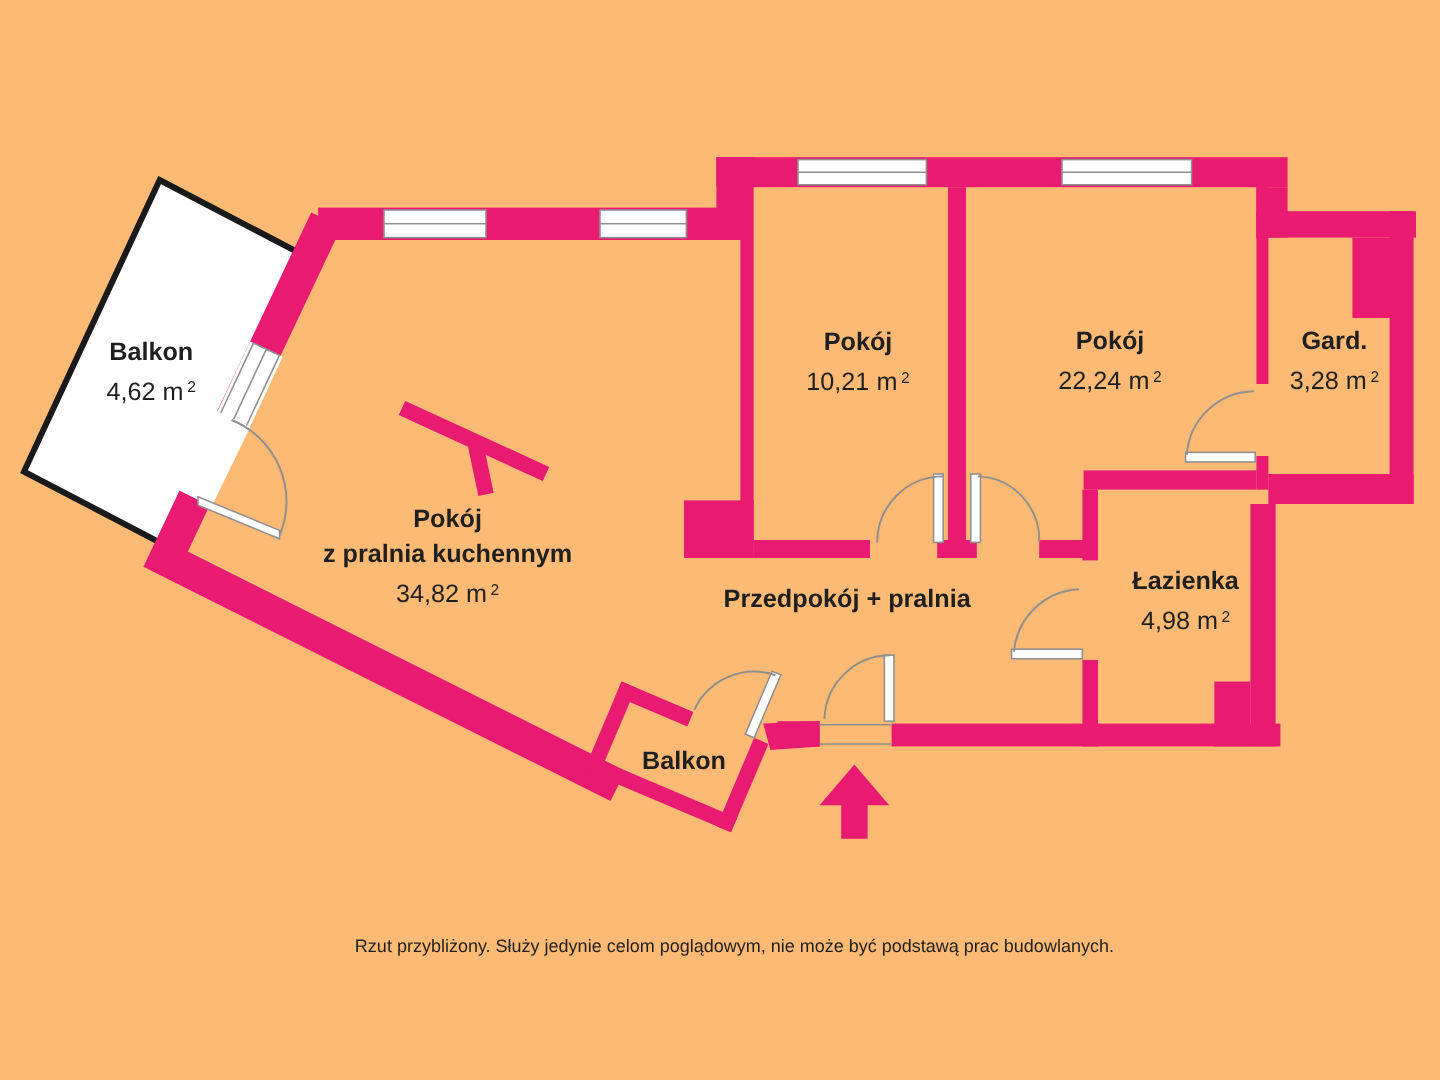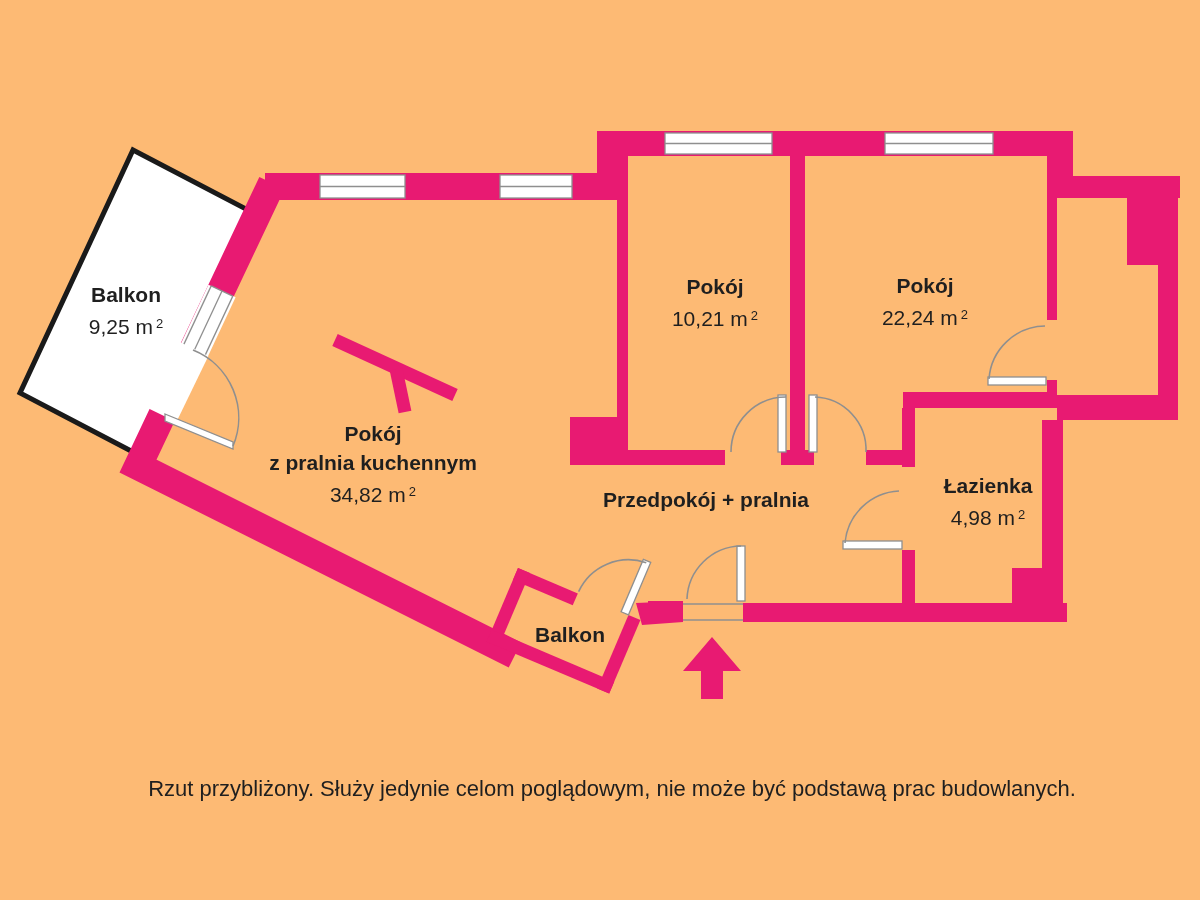--- a/index.html
+++ b/index.html
@@ -16,21 +16,21 @@
   .win{fill:#ffffff;stroke:var(--detail);stroke-width:1.3;}
   .gl{stroke:var(--detail);stroke-width:1.3;fill:none;}
   .arc{stroke:var(--detail);stroke-width:1.6;fill:none;}
   .leaf{fill:#ffffff;stroke:var(--detail);stroke-width:1.3;}
   .balcony{fill:#ffffff;stroke:var(--outline);stroke-width:5;}
   .lbl{position:absolute;transform:translate(-50%,-50%);text-align:center;white-space:nowrap;line-height:29px;}
   .nm{font-weight:700;font-size:21px;}
   .ar{font-weight:400;font-size:21px;}
   .ar sup{font-size:13px;vertical-align:6px;margin-left:3px;}
   .footer{position:absolute;left:612px;top:789px;transform:translate(-50%,-50%);
-    font-size:22px;white-space:nowrap;}
+    font-size:15px;white-space:nowrap;}
 </style>
 </head>
 <body>
 
 <div id="canvas">
 
   <svg id="plan-svg" width="1200" height="900" viewBox="0 0 1200 900">
 
     <polygon class="balcony" points="133,150 248,210 135,453 20,393"></polygon>
 
@@ -126,39 +126,43 @@
       <line class="gl" x1="683" y1="604" x2="743" y2="604"></line>
       <line class="gl" x1="683" y1="620" x2="743" y2="620"></line>
       <rect class="leaf" x="737" y="546" width="8" height="55"></rect>
       <path class="arc" d="M 687 599 A 55 55 0 0 1 741 546"></path>
     </g>
     <polygon class="w" points="712,637 741,671 723,671 723,699 701,699 701,671 683,671"></polygon>
   </svg>
 
   <div class="lbl" style="left:126px;top:310px">
     <div class="nm">Balkon</div>
-    <div class="ar"><span>9,25 m</span><sup>2</sup></div>
+    <div class="ar"><span>4,62 m</span><sup>2</sup></div>
   </div>
 
   <div class="lbl" style="left:373px;top:464px">
     <div class="nm">Pokój</div>
     <div class="nm">z pralnia kuchennym</div>
     <div class="ar"><span>34,82 m</span><sup>2</sup></div>
   </div>
 
   <div class="lbl" style="left:715px;top:302px">
     <div class="nm">Pokój</div>
     <div class="ar"><span>10,21 m</span><sup>2</sup></div>
   </div>
 
   <div class="lbl" style="left:925px;top:301px">
     <div class="nm">Pokój</div>
     <div class="ar"><span>22,24 m</span><sup>2</sup></div>
   </div>
 
+  <div class="lbl" style="left:1112px;top:301px">
+    <div class="nm">Gard.</div>
+    <div class="ar"><span>3,28 m</span><sup>2</sup></div>
+  </div>
 
   <div class="lbl" style="left:988px;top:501px">
     <div class="nm">Łazienka</div>
     <div class="ar"><span>4,98 m</span><sup>2</sup></div>
   </div>
 
   <div class="lbl" style="left:706px;top:499px">
     <div class="nm">Przedpokój + pralnia</div>
   </div>
 

